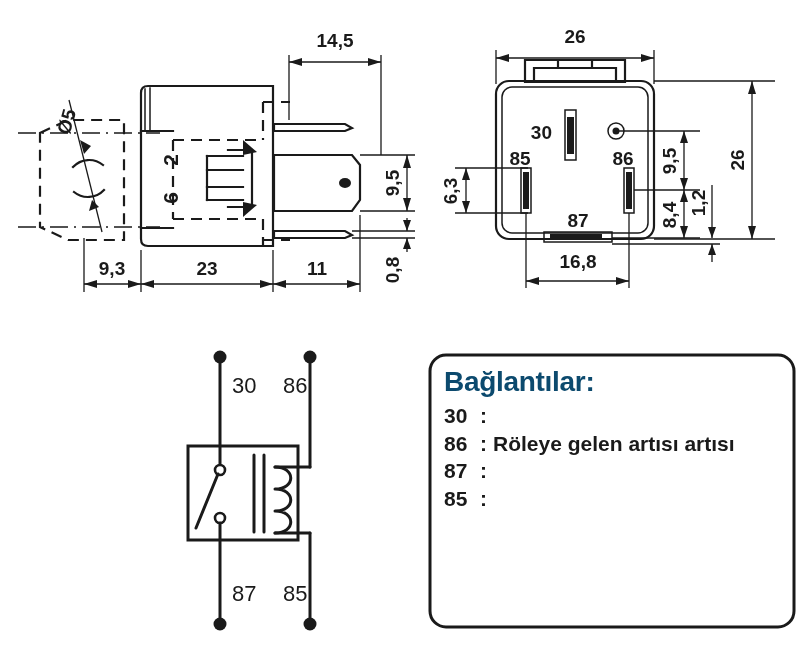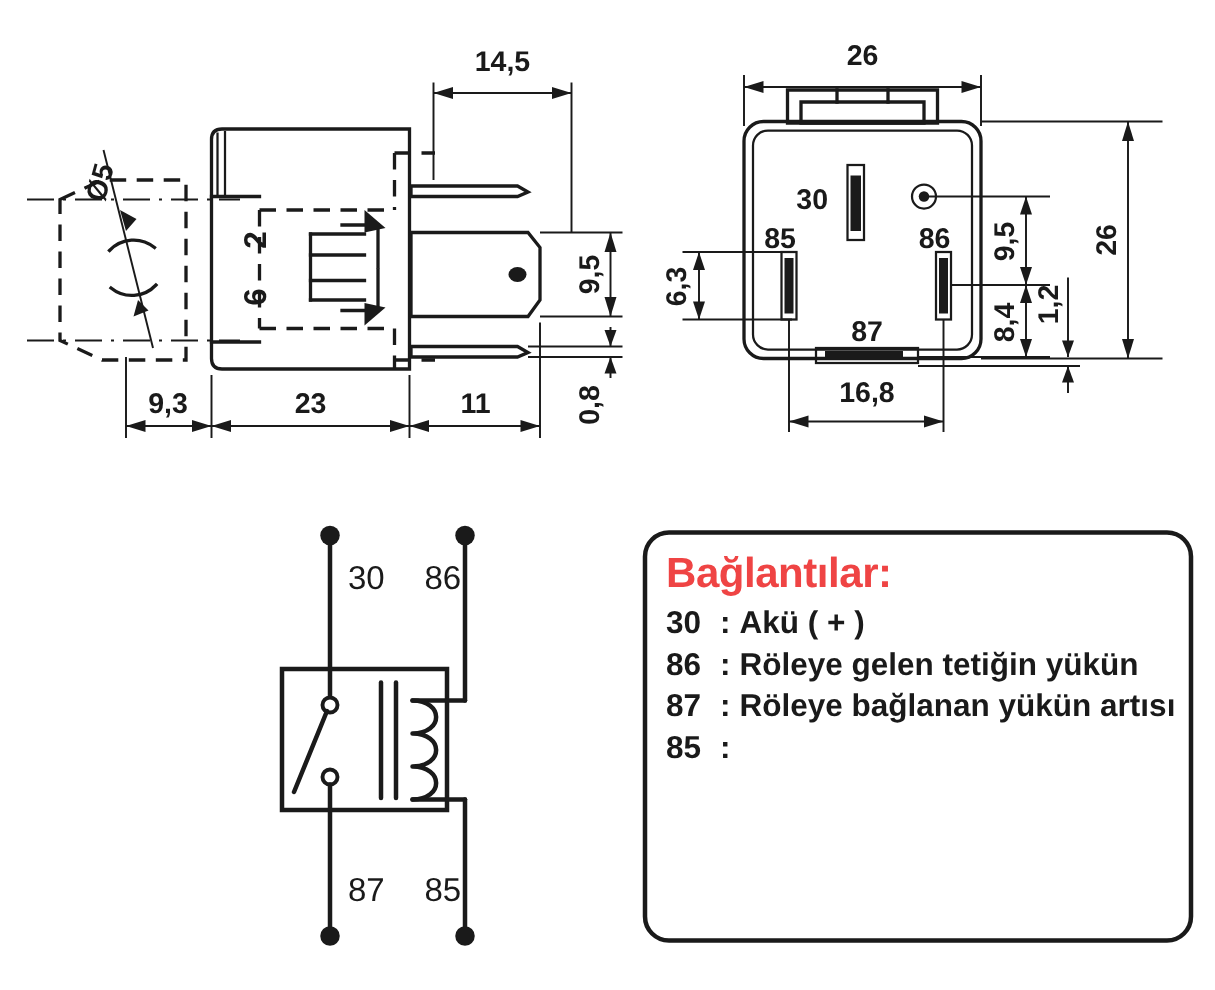--- a/index.html
+++ b/index.html
@@ -287,38 +287,36 @@
       <circle class="node" cx="310" cy="624" r="6.5"></circle>
       <text class="schtext" x="283" y="595">85</text>
     </g>
 
     <g>
       <rect class="textbox" x="430" y="355" width="364" height="272" rx="16" ry="16"></rect>
     </g>
   </svg>
 
   <div style="position:absolute; left:444px; top:365px; width:340px;">
-    <div style="font-size:28px; font-weight:bold; color:#ef4444; line-height:1.18; letter-spacing:-0.3px;">Bağlantılar:</div>
+    <div style="font-size:28px; font-weight:bold; color:#0c4a6e; line-height:1.18; letter-spacing:-0.3px;">Bağlantılar:</div>
 
     <div style="display:flex; align-items:baseline; font-size:21px; font-weight:bold; color:#1a1a1a; line-height:1.32; margin-top:4px;">
       <span style="min-width:30px;">30</span>
       <span style="margin:0 6px;">:</span>
-      <span>Akü ( + )</span>
     </div>
 
     <div style="display:flex; align-items:baseline; font-size:21px; font-weight:bold; color:#1a1a1a; line-height:1.32;">
       <span style="min-width:30px;">86</span>
       <span style="margin:0 6px;">:</span>
-      <span>Röleye gelen tetiğin yükün</span>
+      <span>Röleye gelen artısı artısı</span>
     </div>
 
     <div style="display:flex; align-items:baseline; font-size:21px; font-weight:bold; color:#1a1a1a; line-height:1.32;">
       <span style="min-width:30px;">87</span>
       <span style="margin:0 6px;">:</span>
-      <span>Röleye bağlanan yükün artısı</span>
     </div>
 
     <div style="display:flex; align-items:baseline; font-size:21px; font-weight:bold; color:#1a1a1a; line-height:1.32;">
       <span style="min-width:30px;">85</span>
       <span style="margin:0 6px;">:</span>
     </div>
   </div>
 
 </div>
 

